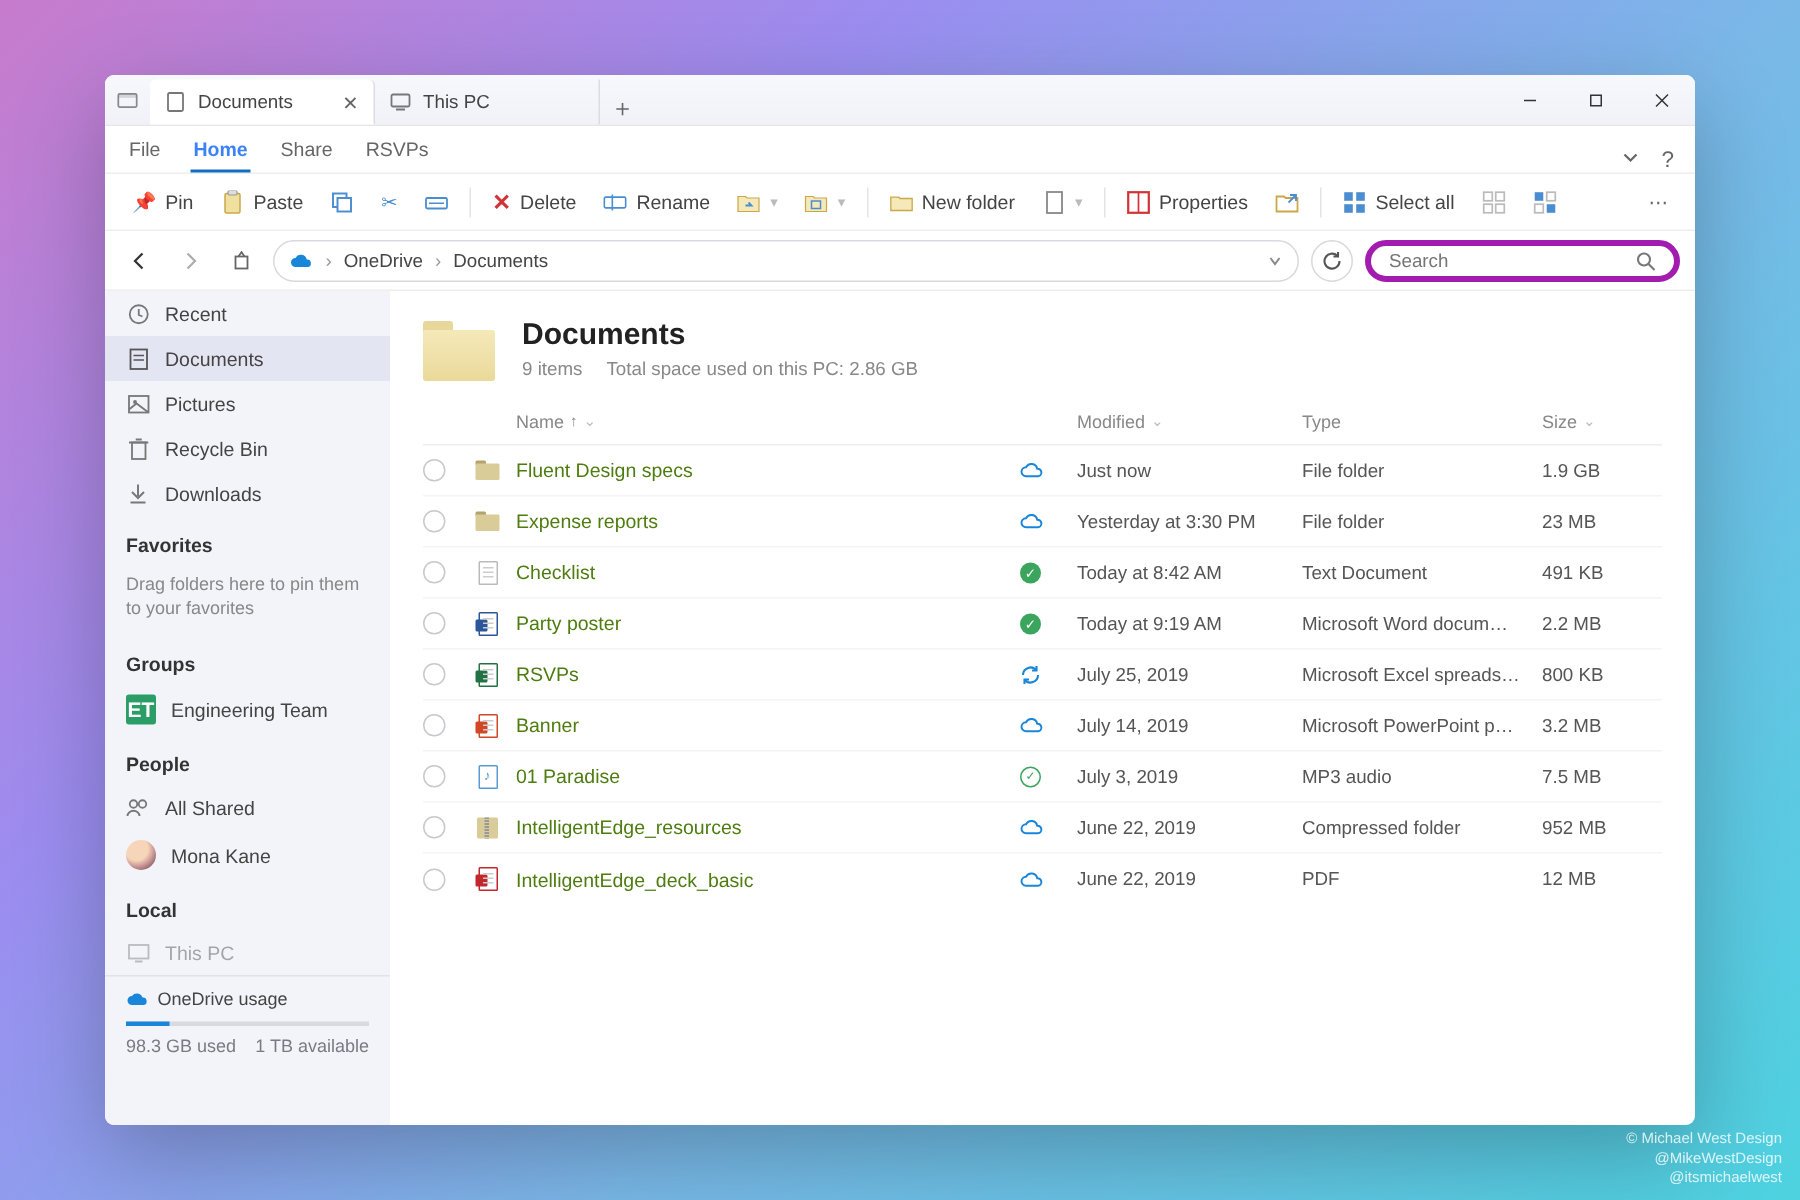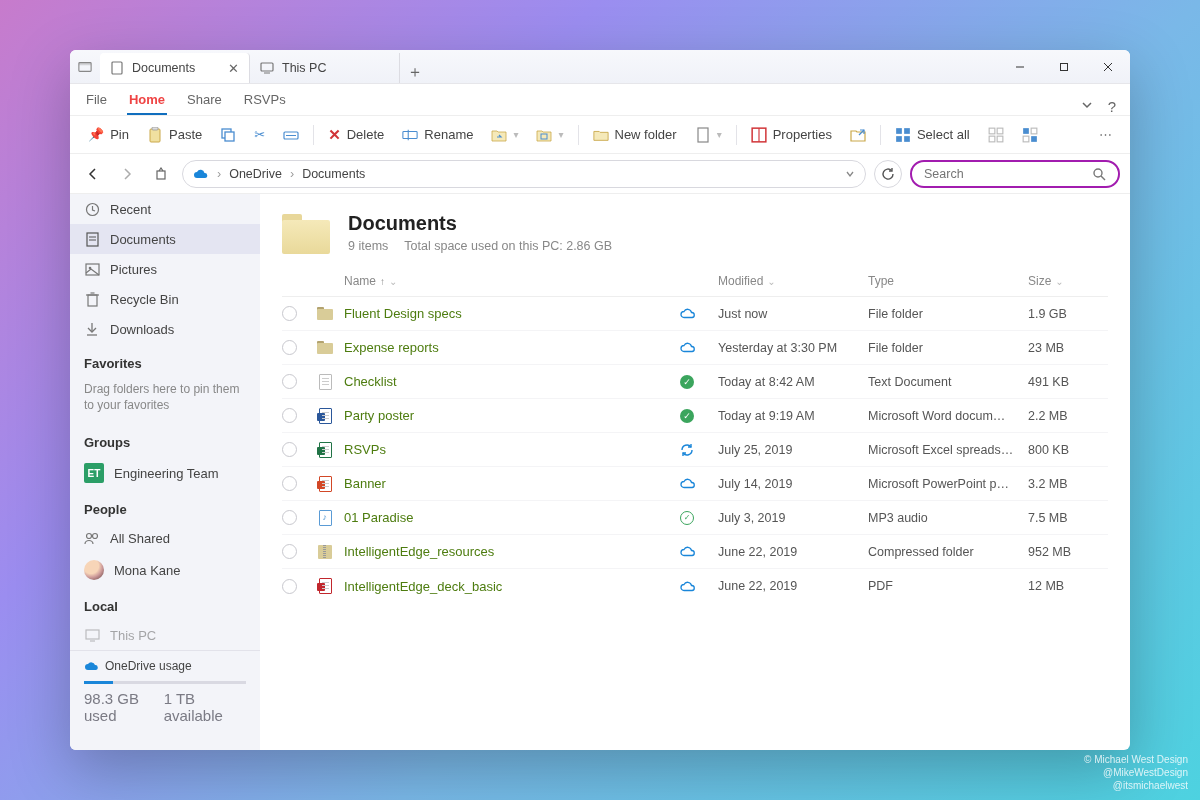--- a/index.html
+++ b/index.html
@@ -35,53 +35,53 @@
 .wtab.active { background:#fff; border-top-left-radius:4px; border-top-right-radius:4px; }
 .wtab .wtab-close { margin-left:auto; color:#666; font-size:13px; }
 .wtab-icon { width:14px; height:14px; display:flex; align-items:center; justify-content:center; }
 .newtab-btn { width:30px; display:flex; align-items:center; justify-content:center; color:#666; font-size:16px;}
 .win-controls { margin-left:auto; display:flex; height:100%;}
 .win-btn { width:44px; display:flex; align-items:center; justify-content:center; color:#444; font-size:11px;}
 .win-btn svg { width:10px; height:10px; }
 
 .menubar { height:32px; display:flex; align-items:flex-end; padding:0 14px; gap:18px; font-size:13px; color:#666; border-bottom:1px solid #eee;}
 .menubar .mitem { padding:6px 2px 8px; cursor:default;}
-.menubar .mitem.active { color:#ef4444; border-bottom:2px solid #106ebe; padding-bottom:6px; font-weight:600;}
+.menubar .mitem.active { color:#3b82f6; border-bottom:2px solid #106ebe; padding-bottom:6px; font-weight:600;}
 .menubar-right { margin-left:auto; display:flex; gap:14px; color:#666;}
 
 .ribbon { height:38px; display:flex; align-items:center; padding:0 10px; gap:2px; border-bottom:1px solid #eee; font-size:13px; color:#444;}
 .rbtn { display:flex; align-items:center; gap:6px; padding:4px 8px; border-radius:3px;}
 .rbtn svg, .rbtn .glyph { width:16px; height:16px;}
 .rsep { width:1px; height:20px; background:#e3e3e8; margin:0 4px;}
 .ribbon-more { margin-left:auto; color:#666; padding:4px 8px;}
 
 .navbar { height:40px; display:flex; align-items:center; padding:0 10px; gap:8px; border-bottom:1px solid #eee;}
 .navbtn { width:26px; height:26px; display:flex; align-items:center; justify-content:center; color:#555;}
 .addrbar { flex:1; height:28px; border:1px solid #d8d8de; border-radius:14px; display:flex; align-items:center; padding:0 10px; gap:8px; font-size:12.5px; color:#444;}
 .addrbar .crumb-sep { color:#999; }
 .addr-chevron { margin-left:auto; color:#888;}
 .refresh-btn { width:28px; height:28px; border:1px solid #d8d8de; border-radius:14px; display:flex; align-items:center; justify-content:center; color:#555;}
-.searchbar { width:210px; height:28px; border:2px solid #a21caf; border-radius:14px; display:flex; align-items:center; padding:0 12px; font-size:12.5px; color:#888;}
+.searchbar { width:210px; height:28px; border:4px solid #a21caf; border-radius:14px; display:flex; align-items:center; padding:0 12px; font-size:12.5px; color:#888;}
 .searchbar input { border:none; outline:none; flex:1; font-size:12.5px; background:transparent;}
 .searchbar .sicon { margin-left:auto; color:#777;}
 
 .body { flex:1; display:flex; overflow:hidden;}
 .sidebar { width:190px; background:#f3f4f9; display:flex; flex-direction:column; font-size:13px; color:#3a3a3a; overflow-y:auto;}
 .side-section-title { padding:12px 14px 6px; font-weight:600; font-size:13px; color:#333;}
 .side-item { display:flex; align-items:center; gap:10px; padding:7px 14px; color:#444;}
 .side-item.active { background:#e4e5f2;}
 .side-item .sicon { width:16px; height:16px; display:flex; align-items:center; justify-content:center; color:#666;}
 .side-hint { padding:4px 14px 10px; font-size:12px; color:#888; line-height:1.35;}
-.side-badge { width:20px; height:20px; background:#2b9e67; color:#fff; font-size:10px; font-weight:600; display:flex; align-items:center; justify-content:center; border-radius:2px;}
+.side-badge { width:20px; height:20px; background:#2b9e67; color:#fff; font-size:14px; font-weight:600; display:flex; align-items:center; justify-content:center; border-radius:2px;}
 .avatar { width:20px; height:20px; border-radius:50%; background:radial-gradient(circle at 35% 30%, #f7d5b8 40%, #c99 60%, #533 100%);}
 .side-footer { border-top:1px solid #e2e2ea; padding:8px 14px 10px;}
 .usage-label { display:flex; align-items:center; gap:6px; font-size:12px; color:#444;}
 .usage-bar { height:3px; background:#d9d9e2; margin:8px 0 6px; position:relative;}
 .usage-bar .fill { position:absolute; left:0; top:0; bottom:0; width:18%; background:#1a86d9;}
-.usage-stats { display:flex; justify-content:space-between; font-size:15px; color:#7a7a84;}
+.usage-stats { display:flex; justify-content:space-between; font-size:12px; color:#7a7a84;}
 
 .content { flex:1; display:flex; flex-direction:column; overflow:hidden;}
 .header-block { padding:18px 22px 14px; display:flex; gap:18px; align-items:flex-start;}
 .folder-big { width:48px; height:40px; position:relative; margin-top:2px;}
 .folder-big::before { content:""; position:absolute; top:0; left:0; width:20px; height:8px; background:#e8d79a; border-radius:2px 2px 0 0;}
 .folder-big::after { content:""; position:absolute; top:6px; left:0; right:0; bottom:0; background:linear-gradient(#f5e9b9,#e9d99a); border-radius:2px;}
 .header-text h1 { font-size:20px; font-weight:600; color:#222; margin-bottom:4px;}
 .header-meta { font-size:12.5px; color:#888; display:flex; gap:16px;text-align:right;}
 
 .table { flex:1; overflow-y:auto; padding:0 22px 10px;}

